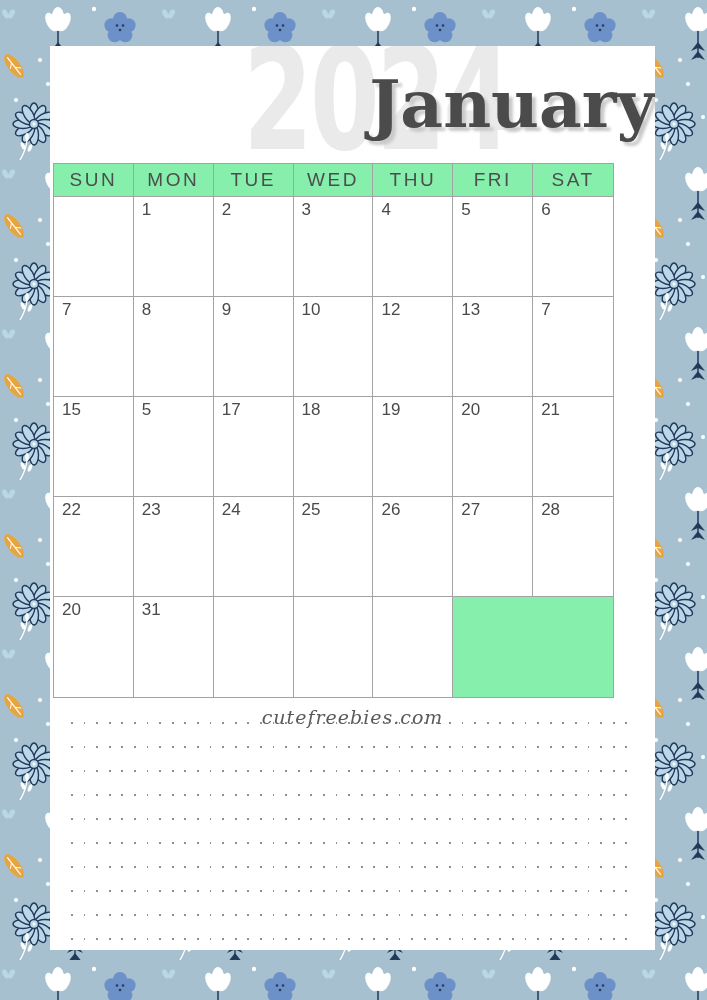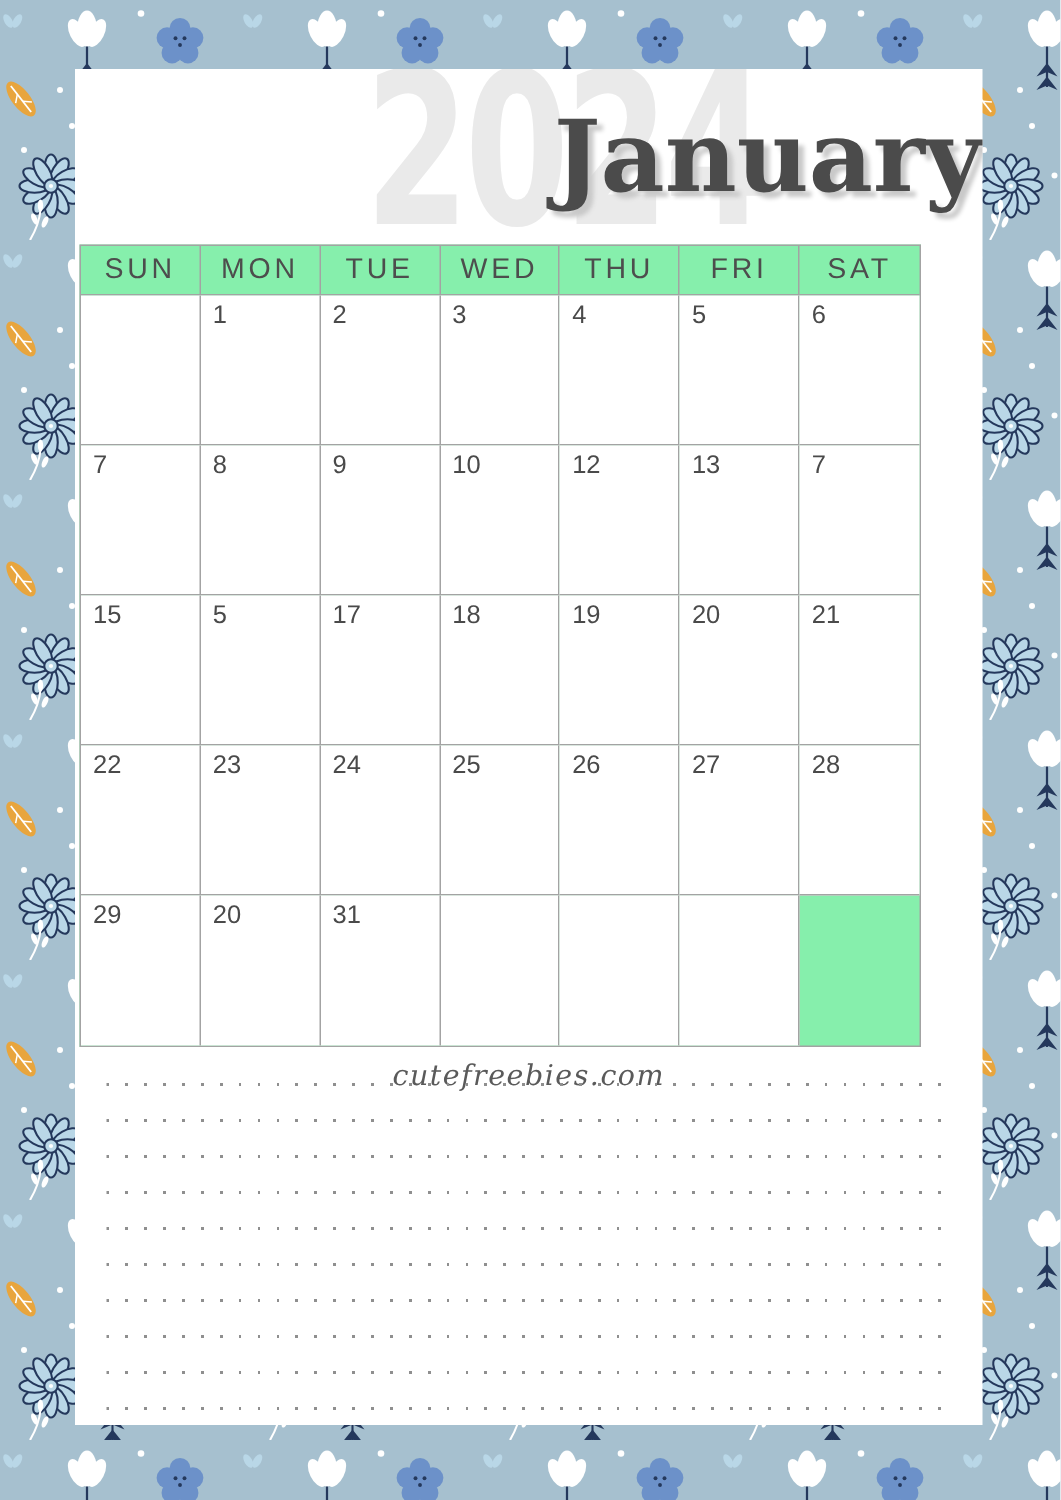--- a/index.html
+++ b/index.html
@@ -213,21 +213,20 @@
       <div class="cell"><span class="date">19</span></div>
       <div class="cell"><span class="date">20</span></div>
       <div class="cell"><span class="date">21</span></div>
       <div class="cell"><span class="date">22</span></div>
       <div class="cell"><span class="date">23</span></div>
       <div class="cell"><span class="date">24</span></div>
       <div class="cell"><span class="date">25</span></div>
       <div class="cell"><span class="date">26</span></div>
       <div class="cell"><span class="date">27</span></div>
       <div class="cell"><span class="date">28</span></div>
-      <div class="cell"><span class="date">29</span></div>
       <div class="cell"><span class="date">20</span></div>
       <div class="cell"><span class="date">31</span></div>
       <div class="cell"><span class="date"></span></div>
       <div class="cell"><span class="date"></span></div>
       <div class="cell"><span class="date"></span></div>
     </div>
 
     <div class="watermark">cutefreebies.com</div>
 
     <div class="notes">

